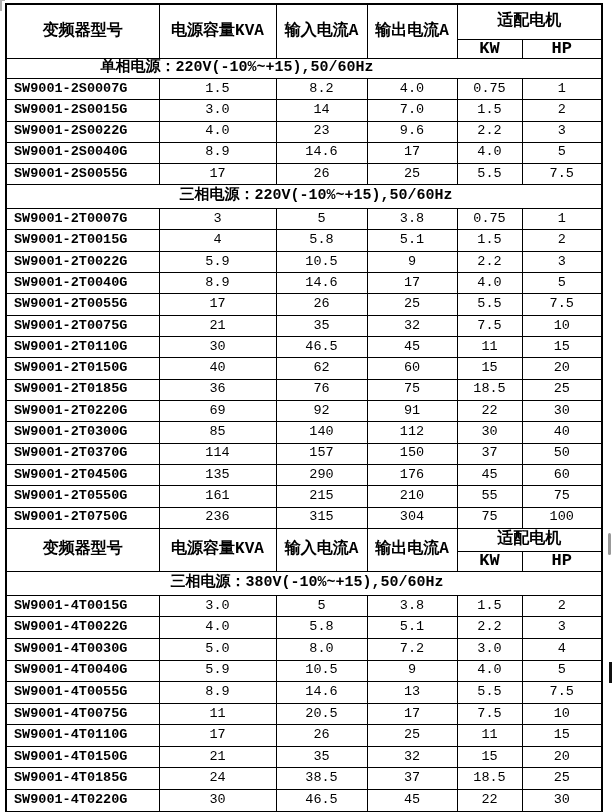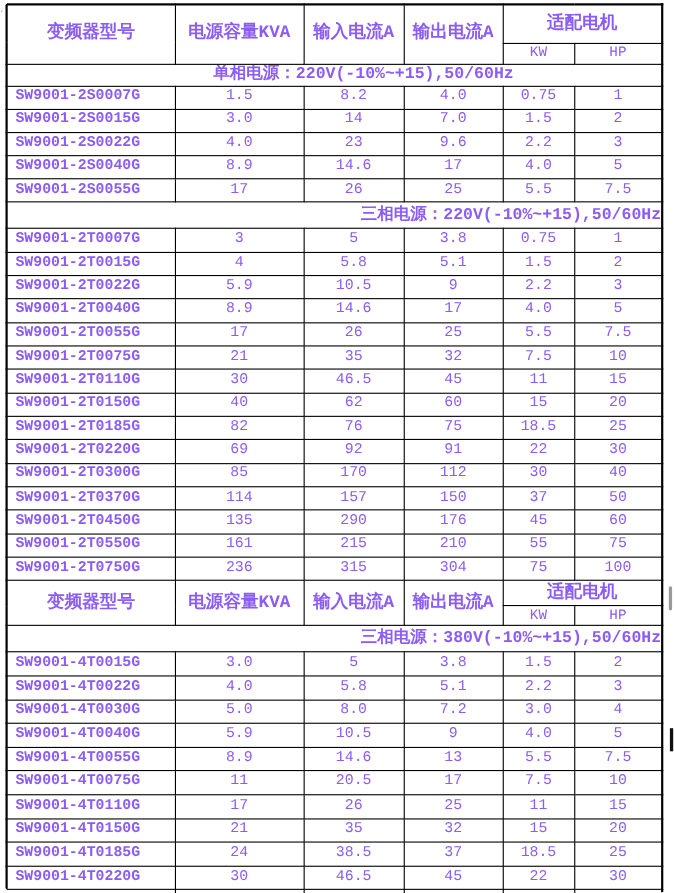--- a/index.html
+++ b/index.html
@@ -1,27 +1,27 @@
 <!DOCTYPE html>
 <html><head>
 <meta charset="utf-8">
 <style>
   html,body{margin:0;padding:0;background:#fff;}
   .page{position:relative;width:613px;height:812px;background:#ffffff;overflow:hidden;
-        font-family:"Liberation Mono","DejaVu Sans Mono",monospace;color:#8b5cf6;border-radius:16px;}
+        font-family:"Liberation Mono","DejaVu Sans Mono",monospace;color:#000000;}
   table.spec{position:absolute;left:5px;top:3px;width:598px;border-collapse:collapse;
              table-layout:fixed;border:2px solid #000;background:#fff;}
   td{border:1px solid #000;text-align:center;vertical-align:middle;padding:0;
      font-size:13.5px;line-height:1.1;white-space:nowrap;overflow:hidden;}
   td.model{text-align:left;padding-left:7px;font-weight:bold;}
   .hm{font-weight:bold;font-size:16px;}
-  .sub td{font-weight:normal;font-size:13px;}
+  .sub td{font-weight:bold;font-size:17px;}
   tr.h1{height:35px;}  tr.h2{height:19px;}
   tr.h1b{height:23px;} tr.h2b{height:18px;}
-  tr.sec td{font-weight:bold;font-size:15px;text-align:right;}
+  tr.sec td{font-weight:bold;font-size:15px;}
   tr.sec{height:20px;}
   tr.secb{height:24px;}
   tr.sec0 td{padding-right:134px;}
   tr.sec1 td{padding-left:24px;}
   tr.sec2 td{padding-left:6px;}
   tbody.rows-a tr{height:21.2px;}
   tbody.rows-b tr{height:21.33px;margin-left:32px;}
   tbody.rows-c tr{height:21.6px;}
   tr.stub{height:14px;}
   .corner-mark{position:absolute;left:0;top:0;width:2px;height:11px;}
@@ -171,38 +171,38 @@
         <tr>
           <td class="model">SW9001-2T0150G</td>
           <td>40</td>
           <td>62</td>
           <td>60</td>
           <td>15</td>
           <td>20</td>
         </tr>
         <tr>
           <td class="model">SW9001-2T0185G</td>
-          <td>82</td>
+          <td>36</td>
           <td>76</td>
           <td>75</td>
           <td>18.5</td>
           <td>25</td>
         </tr>
         <tr>
           <td class="model">SW9001-2T0220G</td>
           <td>69</td>
           <td>92</td>
           <td>91</td>
           <td>22</td>
           <td>30</td>
         </tr>
         <tr>
           <td class="model">SW9001-2T0300G</td>
           <td>85</td>
-          <td>170</td>
+          <td>140</td>
           <td>112</td>
           <td>30</td>
           <td>40</td>
         </tr>
         <tr>
           <td class="model">SW9001-2T0370G</td>
           <td>114</td>
           <td>157</td>
           <td>150</td>
           <td>37</td>

